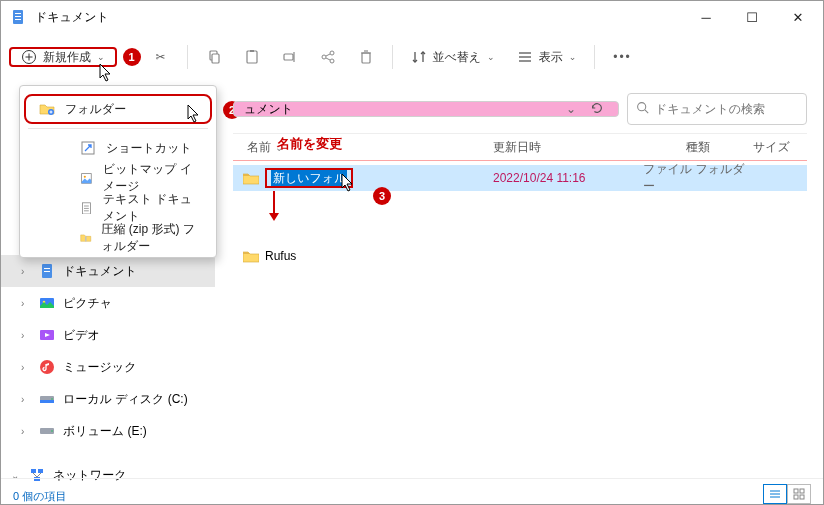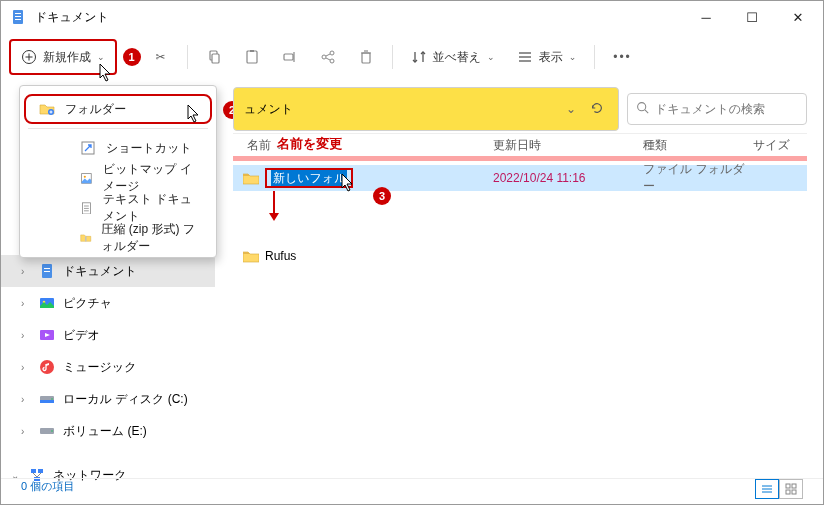--- a/index.html
+++ b/index.html
@@ -7,74 +7,74 @@
 
 
 .titlebar { height: 32px; display: flex; align-items: center; padding: 0 2px; }
 .titlebar .app-ico { width: 16px; height: 16px; margin: 0 8px; display: inline-flex; }
 .titlebar .title { font-size: 12px; }
 .titlebar .win-controls { margin-left: auto; display: flex; }
 .titlebar .win-controls div { width: 46px; height: 32px; display: flex; align-items: center; justify-content: center; font-size: 13px; color: #222; }
 
 
 .toolbar { height: 48px; display: flex; align-items: center; padding: 0 8px; gap: 2px; position: relative; z-index: 40; }
-.tbtn { height: 36px; display: flex; align-items: center; justify-content: center; border-radius: 4px; color: #5a5a5a; padding: 0 10px; }
+.tbtn { height: 20px; display: flex; align-items: center; justify-content: center; border-radius: 4px; color: #5a5a5a; padding: 0 10px; }
 .tbtn.primary { border: 2px solid #c00; border-radius: 4px; color: #333; gap: 6px; padding: 0 10px; }
 .tbtn .ico { width: 16px; height: 16px; display: inline-flex; align-items: center; justify-content: center; }
 .tsep { width: 1px; height: 24px; background: #e0e0e0; margin: 0 6px; }
 .badge { width: 18px; height: 18px; background: #c00; color: #fff; border-radius: 50%; font-size: 11px; font-weight: bold; display: inline-flex; align-items: center; justify-content: center; margin-left: 4px; }
 .badge.outside { position: absolute; }
 
 
 .ctxmenu { position: absolute; top: 84px; left: 18px; width: 198px; background: #fff; border: 1px solid #ccc; box-shadow: 2px 4px 10px rgba(0,0,0,0.2); z-index: 50; padding: 4px 0; border-radius: 4px; }
 .ctxmenu .mi { height: 30px; display: flex; align-items: center; padding: 0 12px; gap: 10px; color: #222; position: relative; margin-left: 48px; }
 .ctxmenu .mi .mico { width: 16px; height: 16px; display: inline-flex; align-items: center; justify-content: center; }
 .ctxmenu .mi.highlight { border: 2px solid #c00; margin: 4px; border-radius: 8px; padding-left: 13px; }
 .ctxmenu .sep { height: 1px; background: #e5e5e5; margin: 4px 8px; }
 
 
 .addr-row { position: absolute; top: 92px; left: 232px; right: 16px; height: 32px; display: flex; align-items: center; gap: 8px; }
-.addr-box { flex: 1; height: 44px; border: 1px solid #d0d0d0; border-radius: 4px; display: flex; align-items: center; padding: 0 6px 0 10px; background: #fde047; }
+.addr-box { flex: 1; height: 16px; border: 1px solid #d0d0d0; border-radius: 4px; display: flex; align-items: center; padding: 0 6px 0 10px; background: #f9a8d4; }
 .addr-box .crumb { font-size: 12px; flex: 1; }
 .addr-box .drop { color: #666; padding: 0 6px; }
 .addr-box .refresh { color: #666; padding: 0 8px; }
 .search-box { width: 180px; height: 32px; border: 1px solid #d0d0d0; border-radius: 4px; display: flex; align-items: center; padding: 0 8px; gap: 6px; color: #888; background: #fff; }
 .search-box input { border: none; outline: none; flex: 1; font-size: 12px; background: transparent; }
 
 
 .sidebar { position: absolute; top: 250px; left: 0; width: 214px; bottom: 26px; padding: 4px 0; }
 .sidebar .navitem { height: 32px; display: flex; align-items: center; padding: 0 10px 0 20px; gap: 8px; }
 .sidebar .navitem.sel { background: #e6e6e6; }
 .sidebar .chev { width: 10px; color: #777; font-size: 10px; }
 .sidebar .nico { width: 16px; height: 16px; display: inline-flex; }
 
 
 .content { position: absolute; top: 132px; left: 232px; right: 16px; bottom: 26px; }
-.colhead { display: flex; height: 28px; align-items: center; border-top: 1px solid #eee; border-bottom: 5px solid #fca5a5; color: #555; }
+.colhead { display: flex; height: 28px; align-items: center; border-top: 1px solid #eee; border-bottom: 1px solid #fca5a5; color: #555; }
 .colhead .name { width: 260px; padding-left: 14px; display: flex; align-items: center; gap: 6px; }
 .colhead .date { width: 150px; }
-.colhead .type { width: 110px; }
+.colhead .type { width: 110px; text-align: center; }
 .colhead .size { flex: 1; }
 .colhead .name::after { content: "⌄"; font-size: 10px; color: #888; margin-left: -2px; }
 
 .row { display: flex; height: 26px; align-items: center; }
 .row.sel { background: #cce8ff; }
 .row .namecell { width: 260px; padding-left: 10px; display: flex; align-items: center; gap: 6px; position: relative; }
 .row .datecell { width: 150px; color: #be185d; }
 .row .typecell { width: 110px; color: #666; }
 .row .sizecell { flex: 1; }
 .folder-ico { width: 16px; height: 14px; display: inline-block; }
 .rename-field { border: 2px solid #c00; padding: 0 4px; height: 20px; display: inline-flex; align-items: center; }
 .rename-field input { border: none; background: #0078d4; color: #fff; font-size: 12px; padding: 1px 2px; width: 76px; outline: none; }
 
 .anno-label { position: absolute; color: #c00; font-size: 13px; font-weight: bold; }
 .arrow-down { position: absolute; }
 
 
-.statusbar { position: absolute; bottom: 0; left: 0; right: 0; height: 26px; display: flex; align-items: flex-start; padding: 0 20px; border-top: 1px solid #eee; color: #0066c0; font-size: 11px; }
+.statusbar { position: absolute; bottom: 0; left: 0; right: 0; height: 26px; display: flex; align-items: flex-end; padding: 0 12px; border-top: 1px solid #eee; color: #0066c0; font-size: 11px; }
 .statusbar .viewbtns { margin-left: auto; display: flex; }
 .statusbar .viewbtns div { width: 24px; height: 20px; border: 1px solid #bbb; display: flex; align-items: center; justify-content: center; }
 .statusbar .viewbtns div.active { border-color: #0078d4; }
 
 .cursor { position: absolute; width: 14px; height: 20px; z-index: 60; }
 </style>
 </head>
 <body>
 
 <div class="titlebar">

